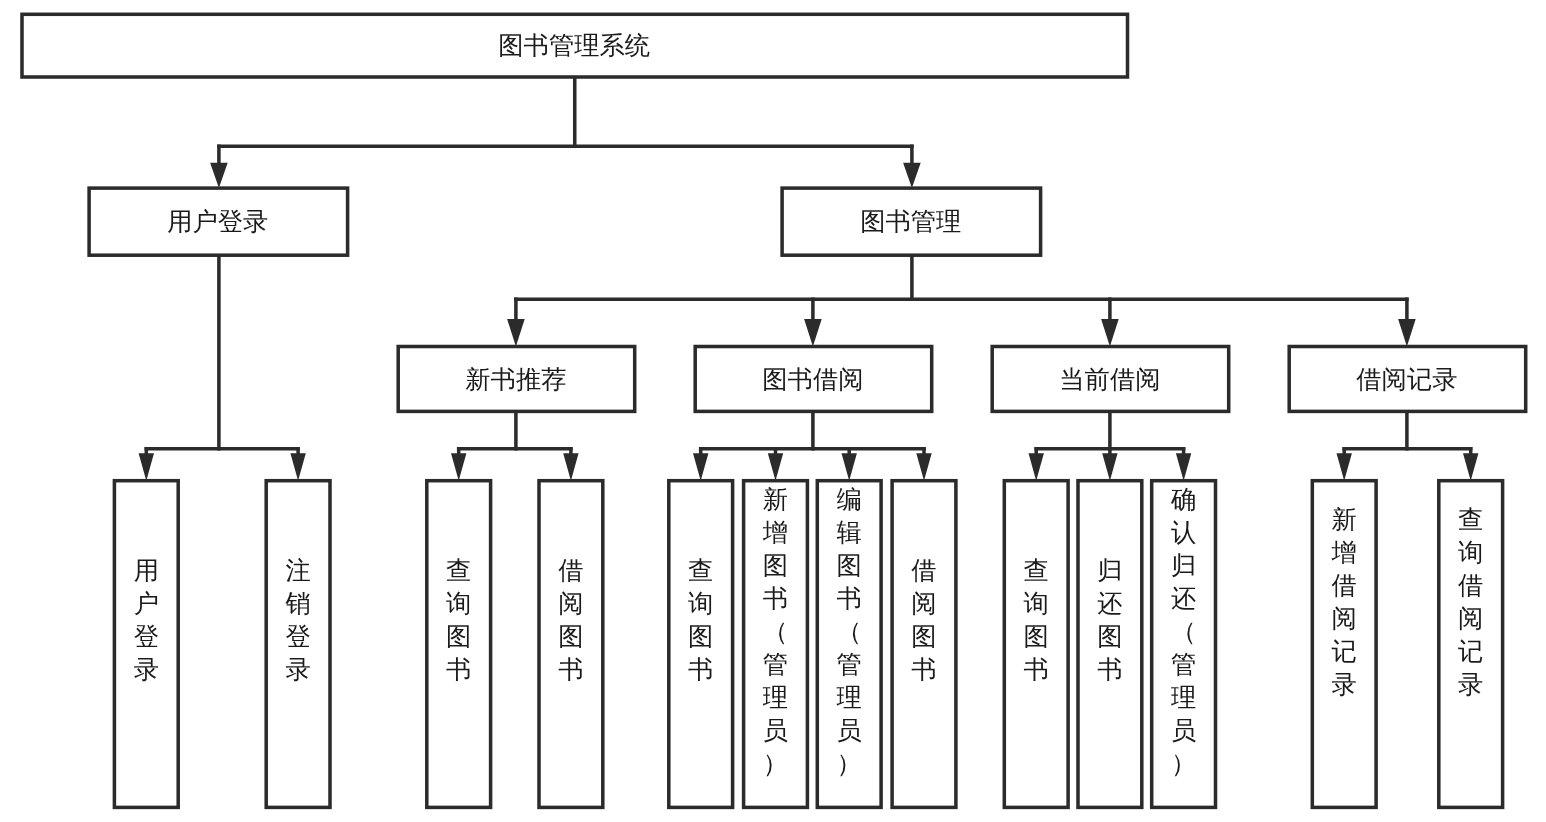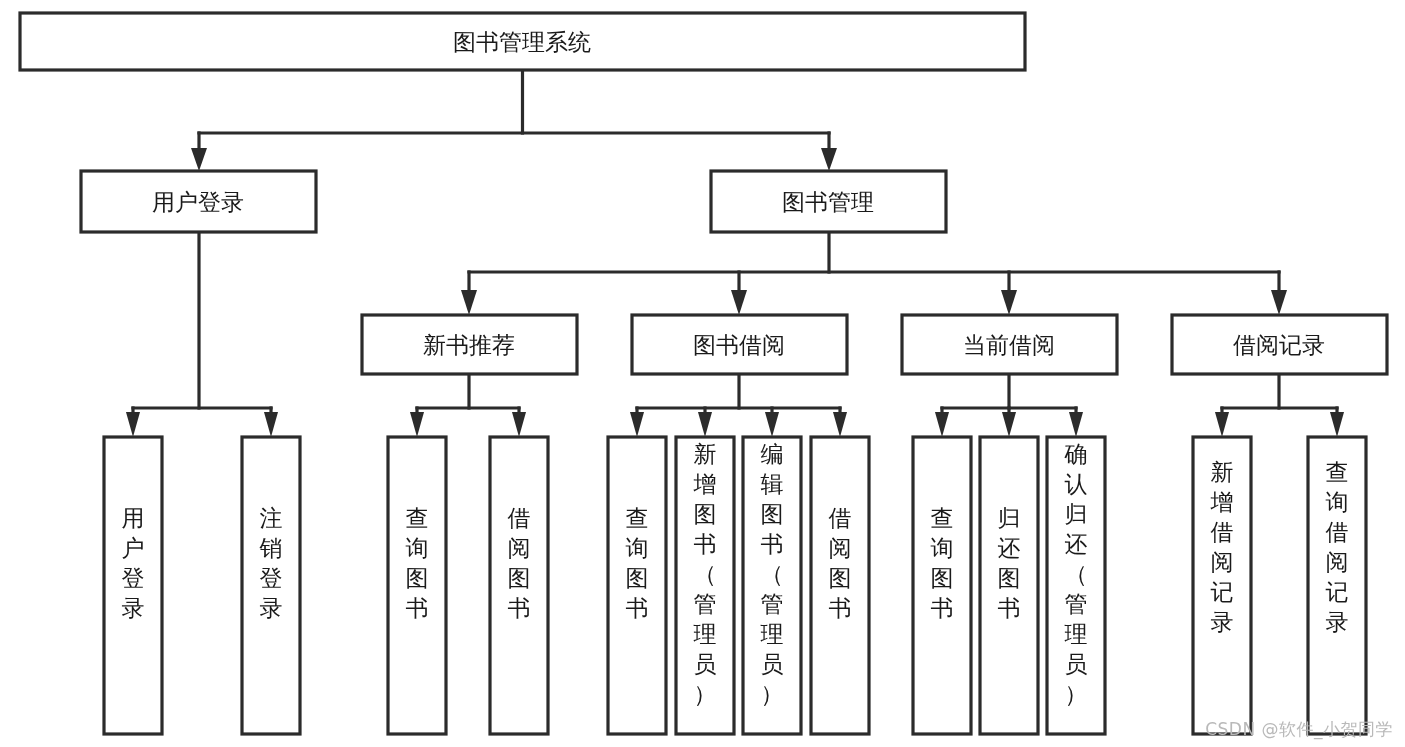--- a/index.html
+++ b/index.html
@@ -250,15 +250,14 @@
       <rect class="node-box" x="1193" y="437" width="58" height="297"></rect>
       <text class="leaf-label-v" x="1222" y="480"><tspan x="1222" y="480">新</tspan><tspan x="1222" y="510">增</tspan><tspan x="1222" y="540">借</tspan><tspan x="1222" y="570">阅</tspan><tspan x="1222" y="600">记</tspan><tspan x="1222" y="630">录</tspan></text>
     </g>
     <g>
       <rect class="node-box" x="1308" y="437" width="58" height="297"></rect>
       <text class="leaf-label-v" x="1337" y="480"><tspan x="1337" y="480">查</tspan><tspan x="1337" y="510">询</tspan><tspan x="1337" y="540">借</tspan><tspan x="1337" y="570">阅</tspan><tspan x="1337" y="600">记</tspan><tspan x="1337" y="630">录</tspan></text>
     </g>
 
   </svg>
 
-  <div class="watermark">CSDN @软件_小贺同学</div>
 
 </div>
 
 </body></html>

